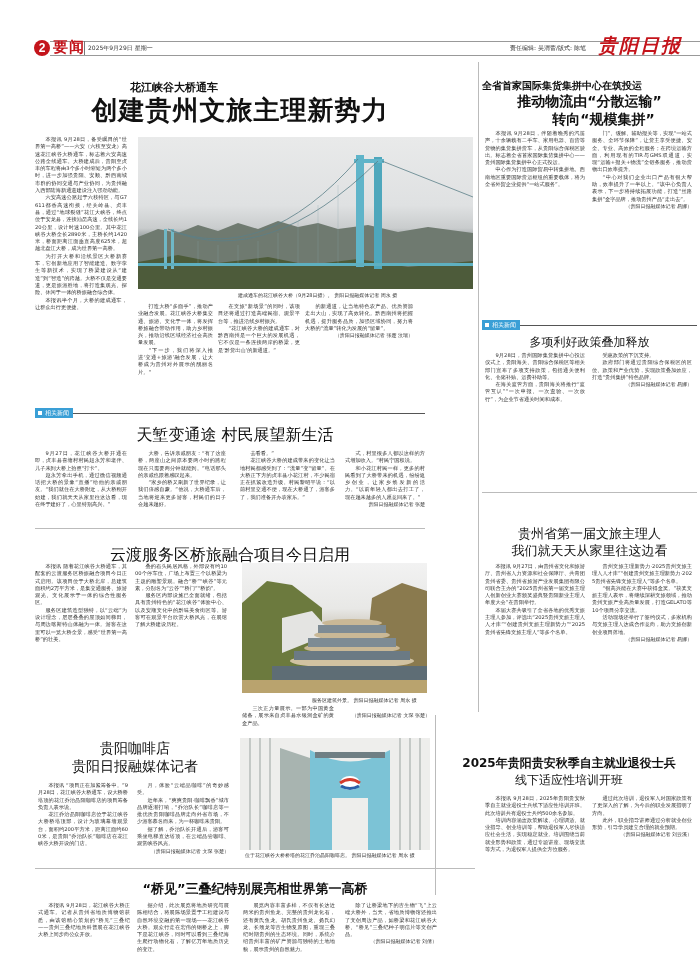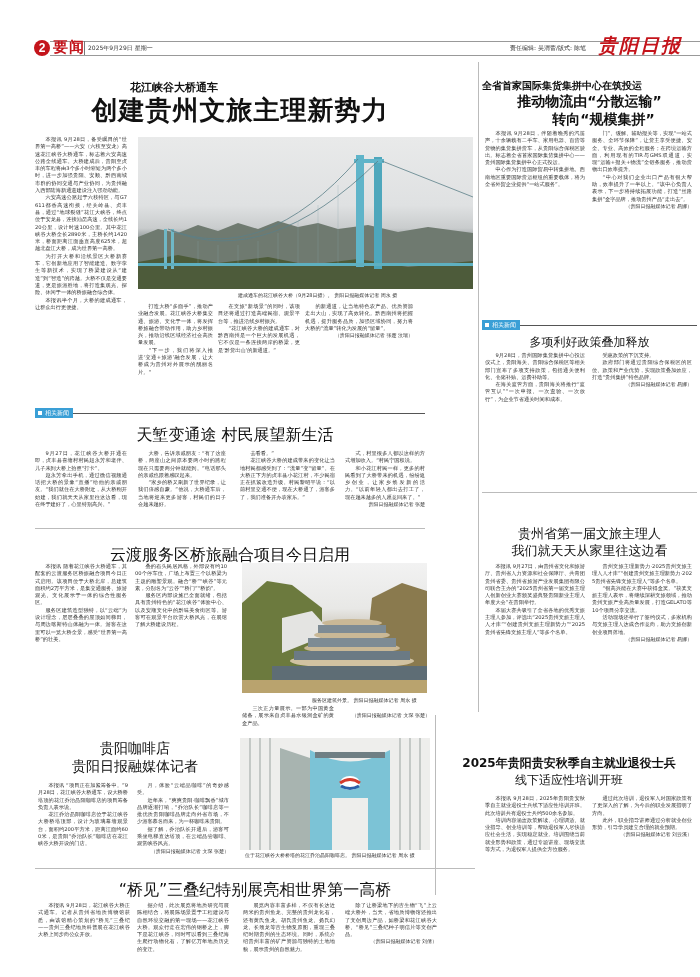--- a/index.html
+++ b/index.html
@@ -259,21 +259,21 @@
   <p>本报讯 9月28日，2025年贵阳贵安秋季自主就业退役士兵线下适应性培训开班。此次培训共有退役士兵约500余名参加。</p>
   <p>培训内容涵盖政策解读、心理调适、就业指导、创业培训等，帮助退役军人尽快适应社会生活，实现稳定就业。培训围绕当前就业形势和政策，通过专题讲座、现场交流等方式，为退役军人提供全方位服务。</p>
 </div>
 <div class="col" style="left:592px; top:795px; width:100px; height:160px;">
   <p>通过此次培训，退役军人对国家政策有了更深入的了解，为今后的职业发展指明了方向。</p>
   <p>此外，职业指导讲师通过分析就业创业形势，引导学员建立合理的就业预期。</p>
   <div class="byline">（贵阳日报融媒体记者 刘云溪）</div>
 </div>
 
 <div class="hline" style="left:35px; top:868px; width:440px;"></div>
-<div class="abs headline" style="left:35px; top:880px; width:440px; font-size:16px; font-weight:normal;">“桥见”三叠纪特别展亮相世界第一高桥</div>
+<div class="abs headline" style="left:35px; top:880px; width:440px; font-size:13px; font-weight:bold;">“桥见”三叠纪特别展亮相世界第一高桥</div>
 
 <div class="col" style="left:38px; top:902px; width:92px; height:50px;">
   <p>本报讯 9月28日，花江峡谷大桥正式通车。记者从贵州省地质博物馆获悉，由该馆精心策划的“桥见”三叠纪——贵州三叠纪地质科普展在花江峡谷大桥上同步向公众开放。</p>
 </div>
 <div class="col" style="left:137px; top:902px; width:92px; height:50px;">
   <p>据介绍，此次展览将地质研究与展陈相结合，将展陈场景置于工程建设与自然环境交融的第一现场——花江峡谷大桥。观众行走在宏伟的钢桥之上，脚下是花江峡谷，同时可以看到三叠纪海生爬行动物化石，了解亿万年地质历史的变迁。</p>
 </div>
 <div class="col" style="left:243px; top:902px; width:92px; height:50px;">
   <p>展览内容丰富多样，不仅有长达近两米的贵州鱼龙、完整的贵州龙化石，还有黄氏鱼龙、胡氏贵州鱼龙、扬氏幻龙、长颈龙等古生物复原图，重现三叠纪时期贵州的生态环境。同时，系统介绍贵州丰富的矿产资源与独特的土地地貌，展示贵州的自然魅力。</p>
 </div>

